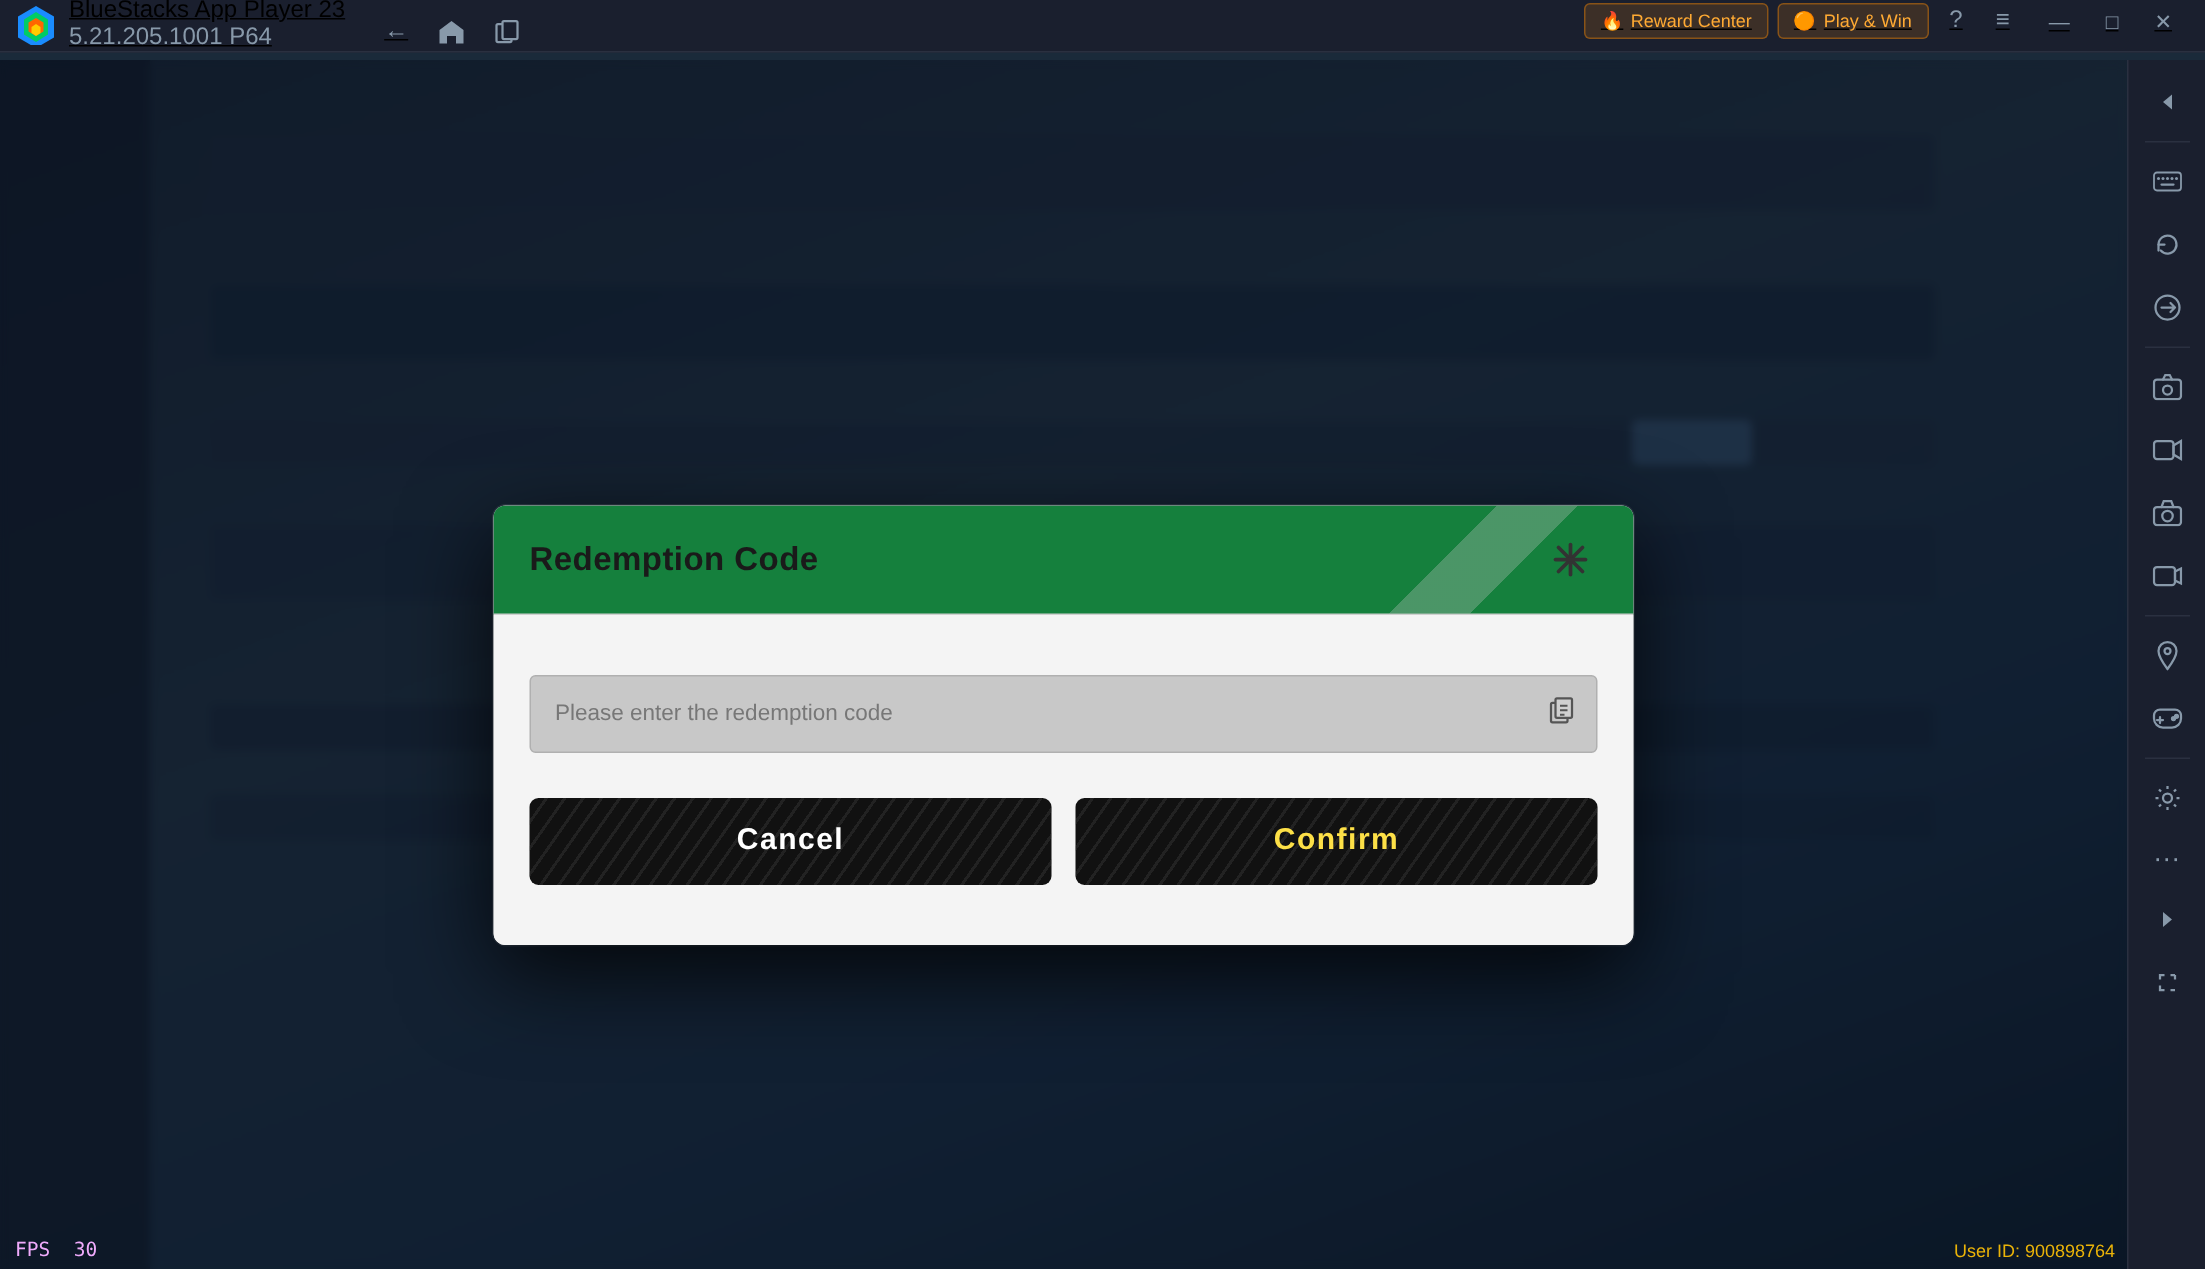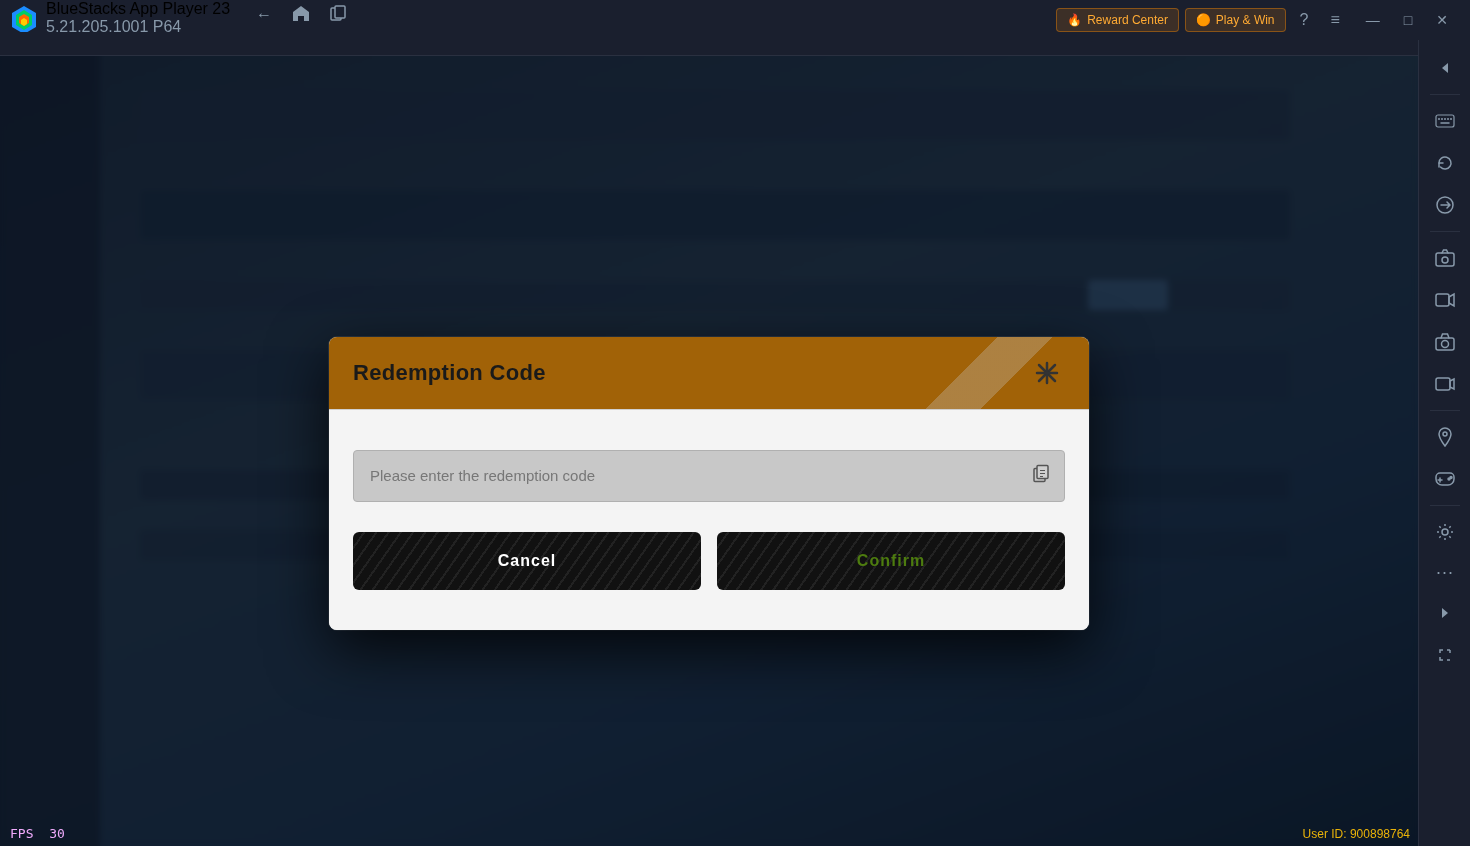--- a/index.html
+++ b/index.html
@@ -12,26 +12,27 @@
       position: relative;
       background: #1a2a3a;
     }
 
     
     .titlebar {
       position: absolute;
       top: 0;
       left: 0;
       width: 1470px;
-      height: 56px;
+      height: 35px;
       background: #1a1f2e;
       display: flex;
-      align-items: flex-start;
+      align-items: flex-end;
       z-index: 100;
       border-bottom: 1px solid #2a3040;
+      text-decoration: underline;
     }
 
     .titlebar-logo {
       display: flex;
       align-items: center;
       padding: 0 10px;
       gap: 8px;
     }
 
     .bs-logo {
@@ -287,21 +288,21 @@
     .dialog {
       background: #f0f0f0;
       border-radius: 8px;
       width: 760px;
       box-shadow: 0 20px 60px rgba(0,0,0,0.8), 0 0 0 1px rgba(255,255,255,0.1);
       overflow: hidden;
       position: relative;
     }
 
     .dialog-header {
-      background: #a16207;
+      background: #15803d;
       padding: 18px 24px;
       display: flex;
       align-items: center;
       justify-content: space-between;
       border-bottom: 1px solid #d0d0d0;
       position: relative;
     }
 
     
     .dialog-header::after {
@@ -377,36 +378,36 @@
       display: flex;
       gap: 16px;
       padding: 0 0 10px;
     }
 
     .dialog-btn {
       flex: 1;
       height: 58px;
       border: none;
       border-radius: 6px;
-      font-size: 16px;
+      font-size: 20px;
       font-weight: 700;
       cursor: pointer;
       letter-spacing: 1px;
       position: relative;
       overflow: hidden;
     }
 
     .dialog-btn-cancel {
       background: #111111;
       color: #ffffff;
     }
 
     .dialog-btn-confirm {
       background: #111111;
-      color: #4d7c0f;
+      color: #fde047;
     }
 
     
     .dialog-btn::before {
       content: '';
       position: absolute;
       top: 0;
       left: 0;
       width: 100%;
       height: 100%;

